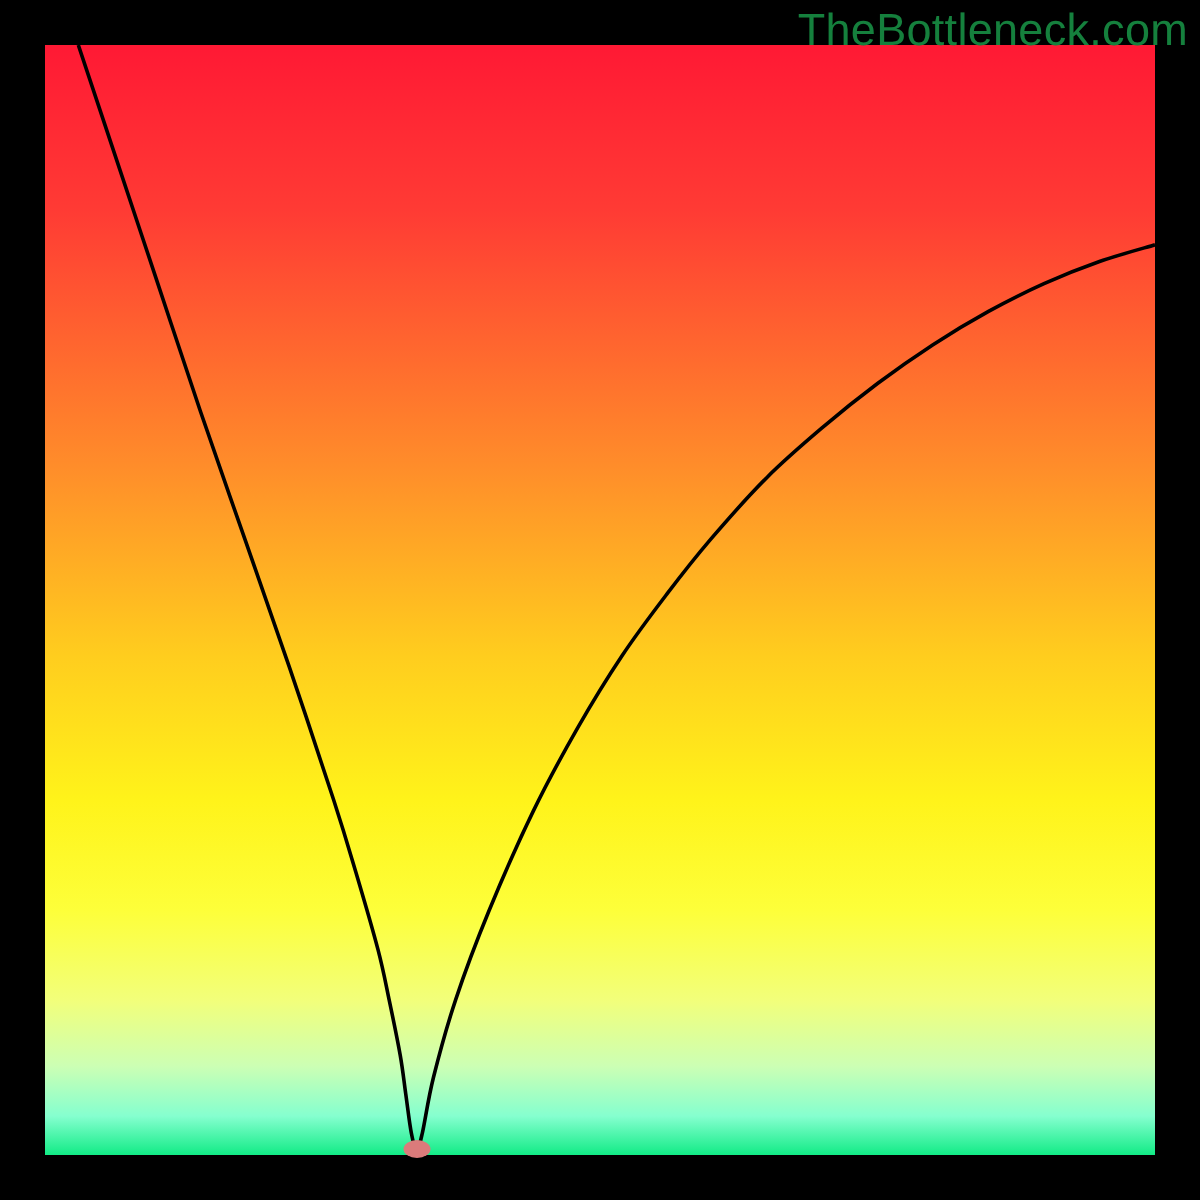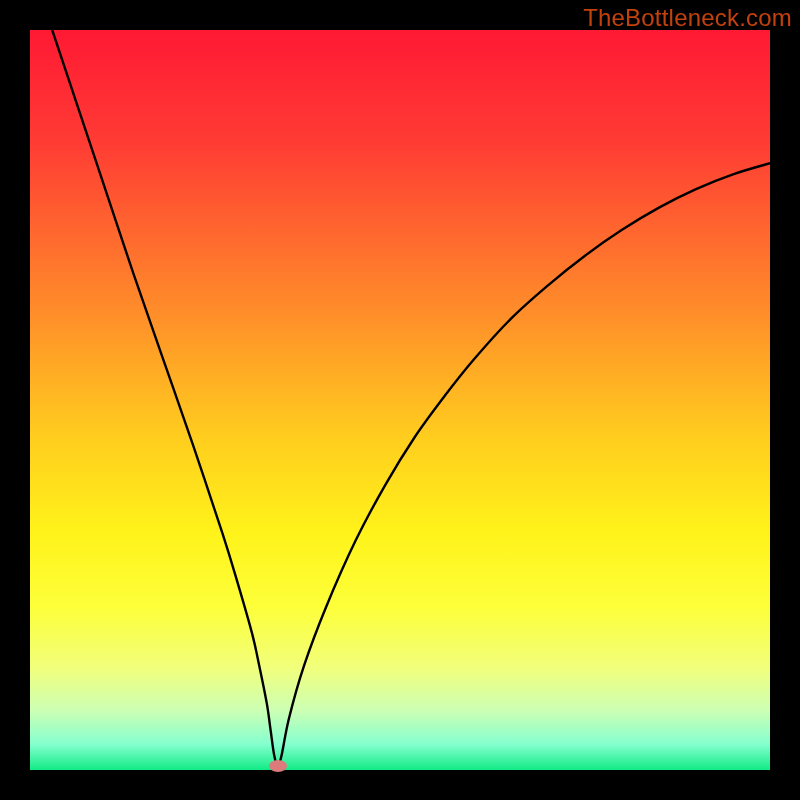--- a/index.html
+++ b/index.html
@@ -14,22 +14,22 @@
   .outer {
     position: relative;
     width: 800px;
     height: 800px;
     background: #000;
   }
   .watermark {
     position: absolute;
     top: 4px;
     right: 8px;
-    color: #c2410c;
-    font-size: 24px;
+    color: #15803d;
+    font-size: 30px;
     font-weight: 500;
     letter-spacing: 0.2px;
     z-index: 10;
   }
   .plot-area {
     position: absolute;
     left: 30px;
     top: 30px;
     width: 740px;
     height: 740px;

